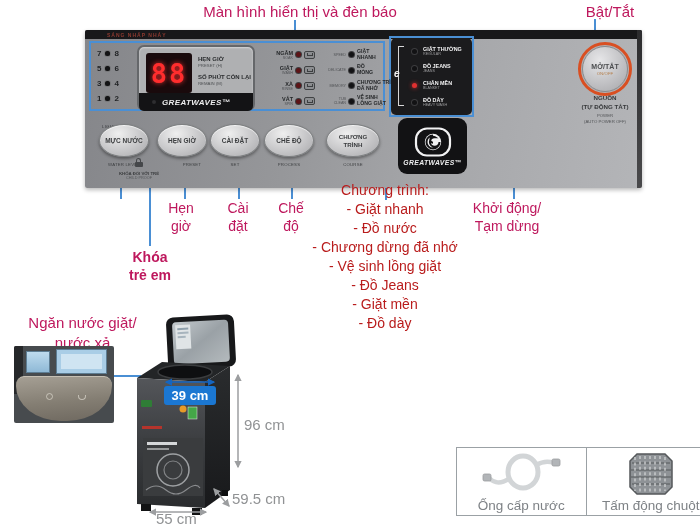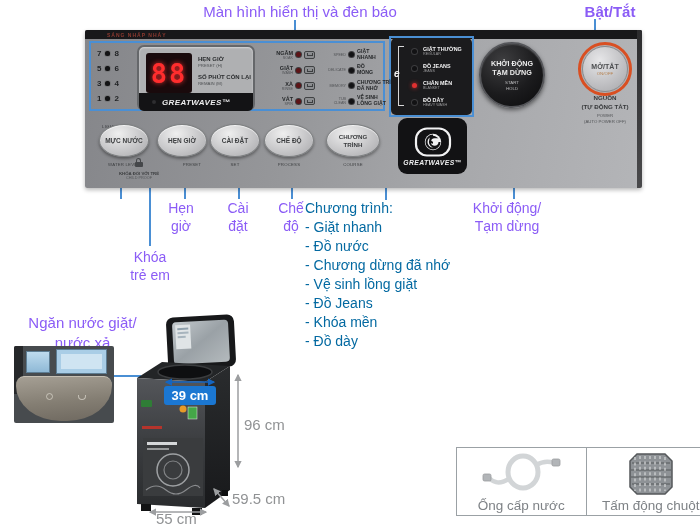--- a/index.html
+++ b/index.html
@@ -1,20 +1,20 @@
 <!DOCTYPE html>
 <html><head>
 <meta charset="utf-8">
 <style>
   * { margin:0; padding:0; box-sizing:border-box; }
   html,body { background:#ffffff; }
   body { font-family:"Liberation Sans","DejaVu Sans",sans-serif; }
   #canvas { position:relative; width:700px; height:525px; background:#fff; overflow:hidden; }
   .abs { position:absolute; }
-  .lbl { color:#8b5cf6; font-size:14px; line-height:1.3; text-align:center; white-space:pre-line; }
+  .lbl { color:#be185d; font-size:14px; line-height:1.3; text-align:center; white-space:pre-line; }
   .vline { position:absolute; width:2px; background:#4a8fd4; }
   .hline { position:absolute; height:2px; background:#4a8fd4; }
 
   
   #panel { position:absolute; left:85px; top:30px; width:557px; height:158px;
     background:linear-gradient(100deg,#85868a 0%,#96979a 38%,#a6a7aa 65%,#b4b5b8 100%);
     border-radius:2px; box-shadow:0 2px 4px rgba(0,0,0,.28); }
   #panel-strip { position:absolute; left:0; top:0; width:100%; height:9px; background:#18181a; border-radius:2px 2px 0 0; }
   #panel-strip span { position:absolute; left:22px; top:2px; font-size:5px; color:#8e3a30; letter-spacing:1px; font-weight:bold; }
   #panel-edge { position:absolute; right:0; top:0; width:5px; height:100%; background:linear-gradient(#2c2c2e,#4a4a4c); border-radius:0 2px 2px 0; }
@@ -92,21 +92,21 @@
   #powerbtn { position:absolute; left:497px; top:16px; width:46px; height:46px; border-radius:50%;
     background:radial-gradient(circle at 38% 30%, #e6e6e8, #bfbfc2 60%, #a5a5a8 100%);
     border:1px solid #8a8a8c; display:flex; flex-direction:column; align-items:center; justify-content:center; cursor:pointer; }
   #powerbtn .pw-vi { font-size:7px; font-weight:bold; color:#4b4d4f; }
   #powerbtn .pw-en { font-size:4.4px; color:#b5804e; margin-top:1px; }
   #powercap { position:absolute; left:482px; top:64px; width:76px; text-align:center; }
   #powercap .pc-vi { font-size:6.2px; font-weight:bold; color:#36383a; line-height:1.4; white-space:pre-line; }
   #powercap .pc-en { font-size:4.3px; color:#515356; line-height:1.4; margin-top:2px; white-space:pre-line; }
 
   
-  #courseblk { position:absolute; left:305px; top:199px; width:160px; color:#0369a1; font-size:14px; line-height:19px; }
+  #courseblk { position:absolute; left:305px; top:181px; width:160px; color:#b91c1c; font-size:14px; line-height:19px; text-align:center; }
 
   
   #drawer { position:absolute; left:14px; top:346px; width:100px; height:77px; background:#474b4e; border-radius:2px; overflow:hidden; }
   #drawer .dk { position:absolute; left:0; top:0; width:9px; height:48px; background:#26282a; }
   #drawer .c1 { position:absolute; left:12px; top:5px; width:24px; height:22px; background:linear-gradient(#bedbee,#8fb9d6); border:1px solid #5d7d93; }
   #drawer .c2 { position:absolute; left:42px; top:3px; width:51px; height:25px; background:#a9cde6; border:1px solid #5d7d93; }
   #drawer .c2 i { position:absolute; left:4px; top:4px; right:4px; bottom:4px; background:#cfe4f2; display:block; }
   #drawer .front { position:absolute; left:2px; top:30px; width:96px; height:45px;
     border-radius:8px 8px 46px 46px / 10px 10px 36px 36px;
     background:linear-gradient(175deg,#a59f94 0%,#847e73 55%,#6e685f 100%); border-top:1px solid #c6c0b4; }
@@ -120,21 +120,21 @@
   .aclabel { position:absolute; bottom:2px; left:0; width:100%; text-align:center; font-size:13.5px; color:#7e8286; }
 
   #acc-title { position:absolute; left:455px; top:425px; font-size:15px; color:#6e7276; }
 </style>
 </head>
 <body>
 
 <div id="canvas" data-name="diagram-canvas">
 
   <div class="abs lbl" style="left:170px;top:2px;width:260px;font-size:15px;" data-name="display-panel-annotation">Màn hình hiển thị và đèn báo</div>
-  <div class="abs lbl" style="left:560px;top:2px;width:100px;font-size:15px;font-weight:bold;" data-name="power-annotation">Bật/Tắt</div>
+  <div class="abs lbl" style="left:560px;top:2px;width:100px;font-size:15px;" data-name="power-annotation">Bật/Tắt</div>
 
   <div class="vline" style="left:294px;top:20px;height:21px;" data-name="connector-line"></div>
   <div class="vline" style="left:594px;top:19px;height:23px;" data-name="connector-line"></div>
   <div class="vline" style="left:120px;top:188px;height:11px;" data-name="connector-line"></div>
   <div class="vline" style="left:149px;top:188px;height:58px;" data-name="connector-line"></div>
   <div class="vline" style="left:184px;top:188px;height:11px;" data-name="connector-line"></div>
   <div class="vline" style="left:238px;top:188px;height:11px;" data-name="connector-line"></div>
   <div class="vline" style="left:291px;top:188px;height:11px;" data-name="connector-line"></div>
   <div class="hline" style="left:352px;top:142px;width:77px;" data-name="connector-line"></div>
   <div class="vline" style="left:385px;top:143px;height:57px;" data-name="connector-line"></div>
@@ -293,58 +293,52 @@
 
     <div id="gwbadge" data-name="greatwaves-badge">
       <svg width="38" height="30" viewBox="0 0 38 30" data-name="wave-logo-icon">
         <rect x="2" y="1.5" width="34" height="27" rx="11" fill="none" stroke="#f2f2f3" stroke-width="2.2"></rect>
         <circle cx="19" cy="15" r="8.2" fill="#f2f2f3"></circle>
         <path d="M 19 8.5 a 6.5 6.5 0 1 0 6.5 6.5 a 4.8 4.8 0 1 1 -4.8 -4.8 a 3 3 0 1 0 -1.7 5.6" fill="none" stroke="#121214" stroke-width="2"></path>
       </svg>
       <span class="gwtext" style="font-size:6.8px;" data-name="badge-brand-text">GREATWAVES™</span>
     </div>
 
-    <button id="startbtn" data-name="start-hold-button">
-      <span class="sb-vi" data-name="start-button-vi">KHỞI ĐỘNG
-TẠM DỪNG</span>
-      <span class="sb-en" data-name="start-button-en">START
-HOLD</span>
-    </button>
     <div id="powerring" data-name="power-highlight-ring"></div>
     <button id="powerbtn" data-name="power-button">
       <span class="pw-vi" data-name="power-button-vi">MỞ/TẮT</span>
       <span class="pw-en" data-name="power-button-en">ON/OFF</span>
     </button>
     <div id="powercap" data-name="power-caption">
       <div class="pc-vi" data-name="power-caption-vi">NGUỒN
 (TỰ ĐỘNG TẮT)</div>
       <div class="pc-en" data-name="power-caption-en">POWER
 (AUTO POWER OFF)</div>
     </div>
   </div>
 
   <div class="abs lbl" style="left:156px;top:199px;width:50px;" data-name="preset-callout">Hẹn
 giờ</div>
   <div class="abs lbl" style="left:213px;top:199px;width:50px;" data-name="set-callout">Cài
 đặt</div>
   <div class="abs lbl" style="left:266px;top:199px;width:50px;" data-name="process-callout">Chế
 độ</div>
-  <div class="abs lbl" style="left:119px;top:248px;width:62px;" data-name="child-lock-callout">Khóa
+  <div class="abs lbl" style="left:119px;top:248px;width:62px;font-weight:bold;" data-name="child-lock-callout">Khóa
 trẻ em</div>
   <div class="abs lbl" style="left:455px;top:199px;width:104px;" data-name="start-callout">Khởi động/
 Tạm dừng</div>
 
   <div id="courseblk" data-name="course-callout">
     <div data-name="course-callout-title">Chương trình:</div>
     <div data-name="course-item">- Giặt nhanh</div>
     <div data-name="course-item">- Đồ nước</div>
     <div data-name="course-item">- Chương dừng đã nhớ</div>
     <div data-name="course-item">- Vệ sinh lồng giặt</div>
     <div data-name="course-item">- Đồ Jeans</div>
-    <div data-name="course-item">- Khóa mền</div>
+    <div data-name="course-item">- Giặt mền</div>
     <div data-name="course-item">- Đồ dày</div>
   </div>
 
   <div class="abs lbl" style="left:15px;top:313px;width:135px;font-size:15px;" data-name="drawer-callout">Ngăn nước giặt/
 nước xả</div>
   <div id="drawer" data-name="detergent-drawer-photo">
     <span class="dk"></span>
     <span class="c1" data-name="detergent-compartment"></span>
     <span class="c2" data-name="softener-compartment">
         <i></i>

